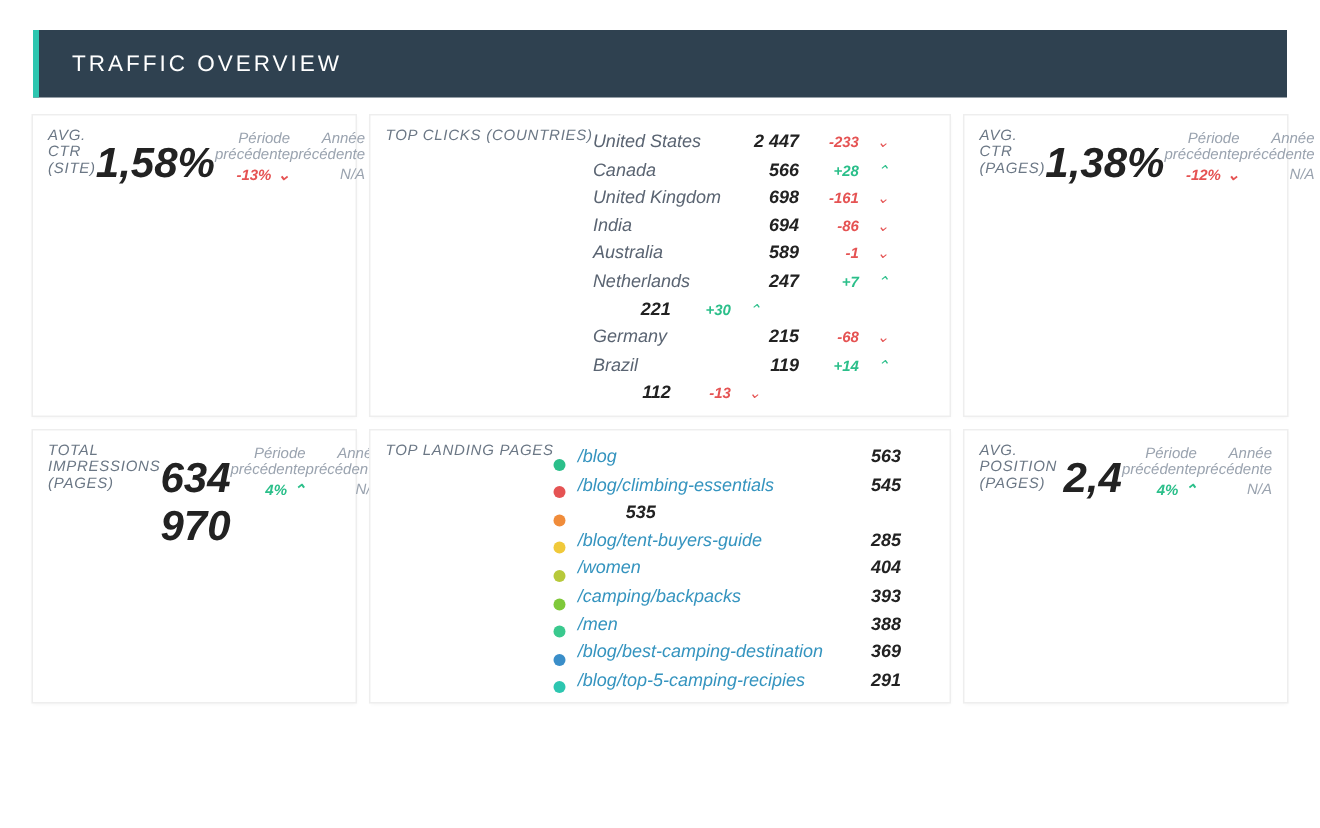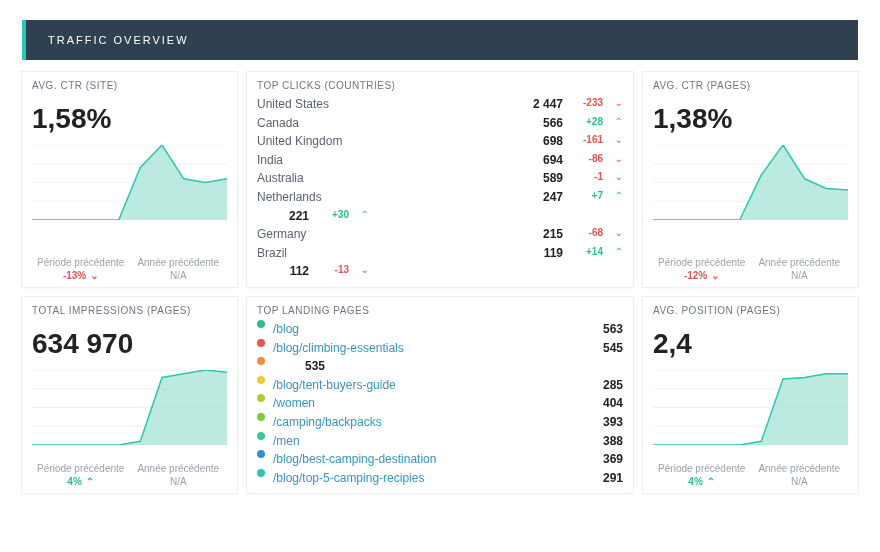--- a/index.html
+++ b/index.html
@@ -1,33 +1,33 @@
 <!DOCTYPE html>
 <html><head>
 <meta charset="utf-8">
 <style>
   * { box-sizing: border-box; margin: 0; padding: 0; }
   body { font-family: -apple-system, "Helvetica Neue", Arial, sans-serif; background: #fff; width: 880px; height: 552px; overflow: hidden; font-size: 12px; color: #333; }
   .wrap { padding: 20px 22px 0 22px; }
-  .banner { background: #2f4150; color: #fff; font-size: 11px; letter-spacing: 2px; padding: 14px 22px; border-left: 4px solid #2dc6b0; margin-bottom: 12px; }
+  .banner { background: #2f4150; color: #fff; font-size: 15px; letter-spacing: 2px; padding: 14px 22px; border-left: 4px solid #2dc6b0; margin-bottom: 12px; }
   .grid { display: grid; grid-template-columns: 215px 1fr 215px; gap: 10px; }
-  .card { background: #fff; box-shadow: 0 0 0 1px #eee, 0 1px 3px rgba(0,0,0,0.05); padding: 8px 10px 6px 10px; display: flex; flex-direction: column; }
+  .card { background: #fff; box-shadow: 0 0 0 1px #eee, 0 1px 3px rgba(0,0,0,0.05); padding: 8px 10px 6px 10px; display: flex; flex-direction: row; font-style: italic; }
   .card-title { font-size: 10px; letter-spacing: 0.5px; color: #6b7785; margin-bottom: 4px; text-transform: uppercase; }
   .big-metric { font-size: 28px; font-weight: 600; color: #222; text-align: left; padding: 8px 0 6px 0; }
   .chart { flex: 1; margin: 4px 0 2px 0; }
   .footer-row { display: flex; justify-content: space-between; font-size: 10px; color: #9aa3af; margin-top: 2px; }
-  .footer-col { text-align: center; flex: 1; }
+  .footer-col { text-align: right; flex: 1; }
   .footer-label { color: #9aa3af; margin-bottom: 2px; }
   .footer-val.neg { color: #e55353; font-weight: 600; }
   .footer-val.pos { color: #2bbf8a; font-weight: 600; }
   .footer-val.na { color: #9aa3af; }
   .chev { display: inline-block; margin-left: 4px; }
   .chev-down { color: #e55353; }
   .chev-up { color: #2bbf8a; }
-  .tbl-row { display: flex; align-items: flex-start; font-size: 12px; line-height: 1.55; }
+  .tbl-row { display: flex; align-items: flex-end; font-size: 12px; line-height: 1.55; }
   .tbl-row .name { flex: 1; color: #5a6472; }
   .tbl-row .name.link { color: #3594bf; }
   .tbl-row .val { width: 52px; text-align: right; font-weight: 700; color: #222; }
   .tbl-row .delta { width: 40px; text-align: right; font-weight: 600; font-size: 10px; }
   .tbl-row .delta.neg { color: #e55353; }
   .tbl-row .delta.pos { color: #2bbf8a; }
   .tbl-row .arrow { width: 20px; text-align: right; font-size: 10px; }
   .tbl-row .arrow.neg { color: #e55353; }
   .tbl-row .arrow.pos { color: #2bbf8a; }
   .dot { width: 8px; height: 8px; border-radius: 50%; display: inline-block; margin-right: 8px; flex-shrink: 0; }

